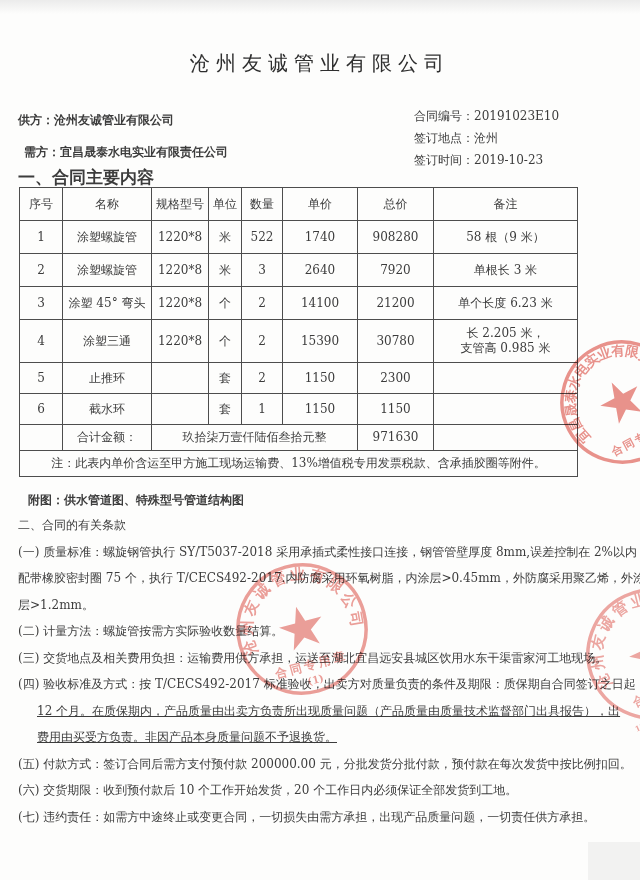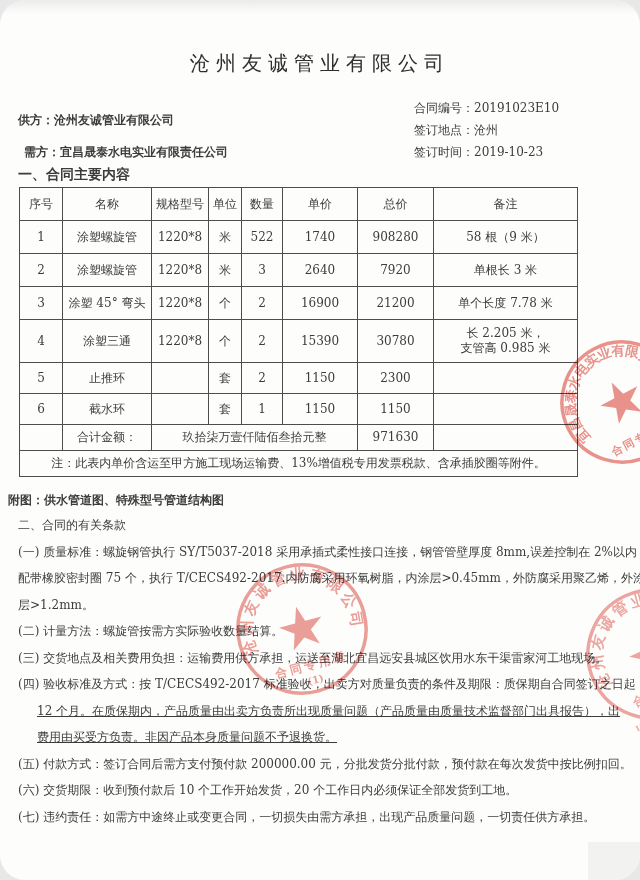--- a/index.html
+++ b/index.html
@@ -1,50 +1,49 @@
 <!DOCTYPE html>
 <html><head>
 <meta charset="utf-8">
 <style>
   html,body{margin:0;padding:0;background:#e8e8e8;}
   .page{
     position:relative;width:640px;height:880px;margin:0 auto;
     background:#fdfdfc;overflow:hidden;
     font-family:"DejaVu Serif","Liberation Serif",serif;
     color:#3c3c3c;
-    border-radius:25px;
   }
   .scan-top{position:absolute;top:0;left:0;right:0;height:14px;
     background:linear-gradient(#e7e7e7,rgba(255,255,255,0));opacity:.8;}
   .scan-corner{position:absolute;right:0;bottom:0;width:52px;height:38px;
     background:#ededed;opacity:.7;}
   .t-center{position:absolute;left:0;width:100%;text-align:center;}
   .company-title{top:50px;font-size:20px;letter-spacing:6px;color:#2e2e2e;}
   .doc-title{top:88px;font-size:17px;letter-spacing:10px;color:#2e2e2e;}
   .line{position:absolute;font-size:12px;white-space:nowrap;font-weight:bold;}
   .supplier{left:18px;top:112px;}
   .buyer{left:18px;top:144px;margin-left:6px;}
-  .meta{position:absolute;left:414px;top:97px;font-size:12px;line-height:22px;}
-  .sec1{left:18px;top:166px;font-size:14px;}
+  .meta{position:absolute;left:414px;top:105px;font-size:12px;line-height:22px;}
+  .sec1{left:18px;top:166px;font-size:17px;}
   table.items{
     position:absolute;left:19px;top:187px;border-collapse:collapse;
     table-layout:fixed;font-size:12px;color:#3c3c3c;
   }
   table.items td,table.items th{
     border:1px solid #4d4d4d;font-weight:normal;text-align:center;
     padding:0 2px;white-space:pre-line;line-height:1.25;overflow:hidden;
   }
   tr.tr-head{height:33px}
   tr.tr-std{height:33px}
   tr.tr-tall{height:43px}
   tr.tr-short{height:31px}
   tr.tr-total{height:26px}
   tr.tr-note{height:26px}
   td.note-cell{text-align:left;padding-left:4px;white-space:nowrap;}
-  .attach{left:8px;top:492px;}
+  .attach{left:28px;top:492px;}
   .sec2{position:absolute;left:18px;top:512px;width:606px;font-size:12px;}
   .sec2 .ln{height:26.5px;line-height:26.5px;white-space:nowrap;overflow:visible;}
   .sec2 .ind{padding-left:19px;text-decoration:underline;}
   .stamp{position:absolute;pointer-events:none;mix-blend-mode:multiply;}
   .stamp text{font-family:"DejaVu Serif","Liberation Serif",serif;font-weight:bold;}
 </style>
 </head>
 <body>
 
 <div class="page">
@@ -105,23 +104,23 @@
       <td>2640</td>
       <td>7920</td>
       <td>单根长 3 米</td>
     </tr>
     <tr class="tr-std">
       <td>3</td>
       <td>涂塑 45° 弯头</td>
       <td>1220*8</td>
       <td>个</td>
       <td>2</td>
-      <td>16900</td>
+      <td>14100</td>
       <td>21200</td>
-      <td>单个长度 7.78 米</td>
+      <td>单个长度 6.23 米</td>
     </tr>
     <tr class="tr-tall">
       <td>4</td>
       <td>涂塑三通</td>
       <td>1220*8</td>
       <td>个</td>
       <td>2</td>
       <td>15390</td>
       <td>30780</td>
       <td>长 2.205 米，

